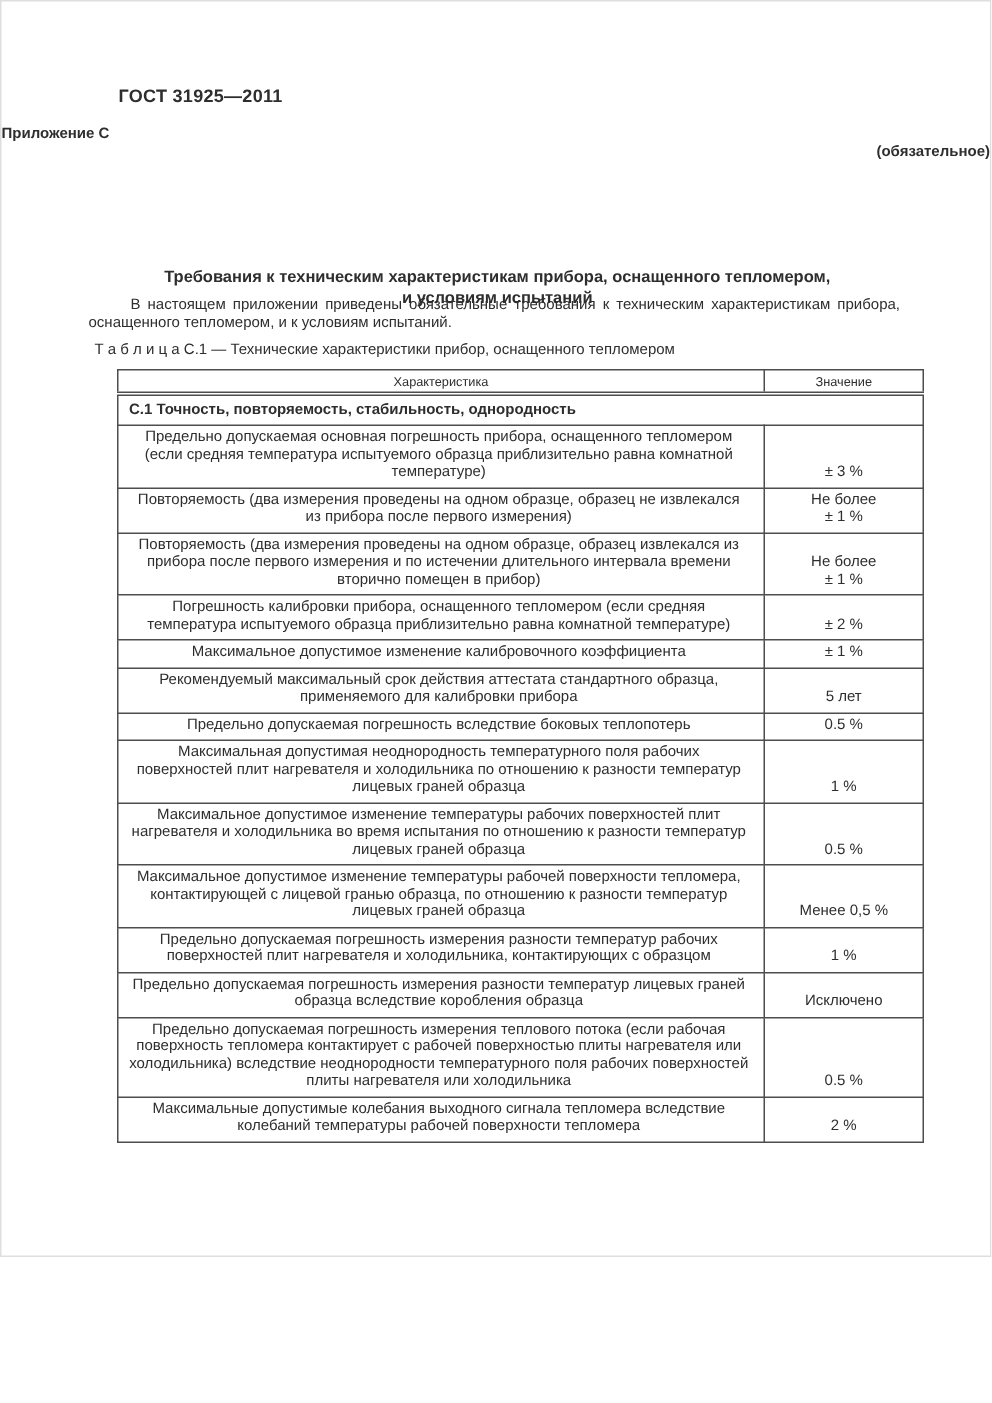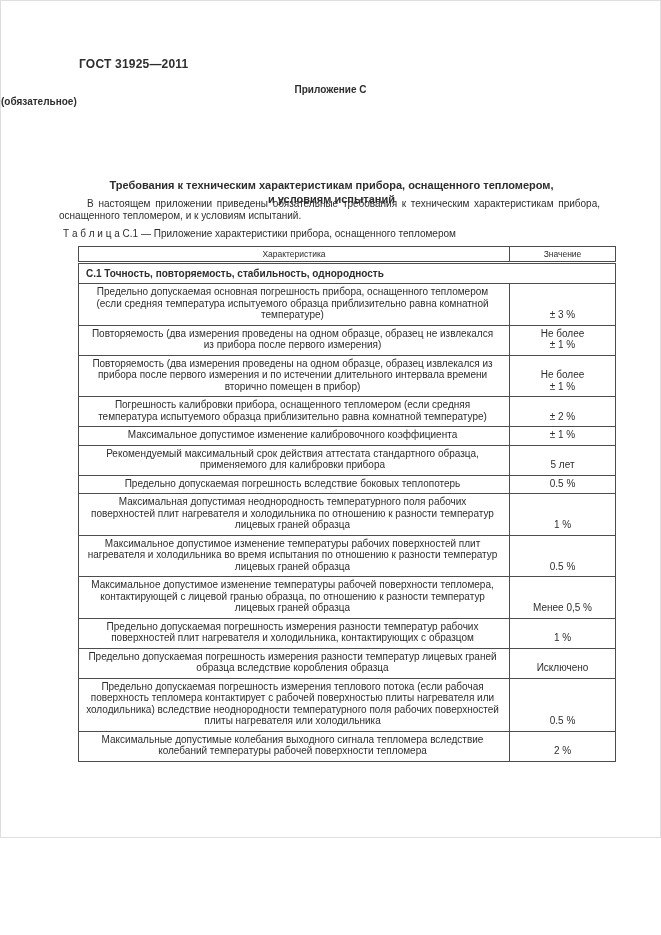--- a/index.html
+++ b/index.html
@@ -12,25 +12,25 @@
     overflow:hidden;
     color:#2e2e2e;
     font-family:"Liberation Sans", sans-serif;
   }
   .doc-ref {
     position:absolute; top:56px; left:78px;
     font-size:12px; font-weight:bold; letter-spacing:0.2px;
   }
   .appendix-label {
     position:absolute; top:83px; left:0; width:100%;
-    text-align:center; font-weight:bold; font-size:10px; line-height:12px;
+    text-align:left; font-weight:bold; font-size:10px; line-height:12px;
   }
   .appendix-kind {
     position:absolute; top:95px; left:0; width:100%;
-    text-align:left; font-weight:bold; font-size:10px; line-height:12px;
+    text-align:right; font-weight:bold; font-size:10px; line-height:12px;
   }
   .main-title {
     position:absolute; top:146px; left:40px; width:581px;
     text-align:center; font-weight:bold; font-size:11px; line-height:14px;
     white-space:pre-line;
     margin-top:31px;
   }
   .intro {
     position:absolute; top:187px; left:58px; width:541px;
     font-size:10px; line-height:12px; text-align:justify; text-indent:28px;
@@ -79,21 +79,21 @@
   <div class="doc-ref">ГОСТ 31925—2011</div>
 
   <div class="appendix-label">Приложение С</div>
   <div class="appendix-kind">(обязательное)</div>
 
   <div class="main-title">Требования к техническим характеристикам прибора, оснащенного тепломером,
 и условиям испытаний</div>
 
   <p class="intro">В настоящем приложении приведены обязательные требования к техническим характеристикам прибора, оснащенного тепломером, и к условиям испытаний.</p>
 
-  <div class="tbl-caption"><span>Т а б л и ц а  С.1</span> <span>—</span> <span>Приложение характеристики прибора, оснащенного тепломером</span></div>
+  <div class="tbl-caption"><span>Т а б л и ц а  С.1</span> <span>—</span> <span>Технические характеристики прибор, оснащенного тепломером</span></div>
 
   <table class="gost">
     <thead>
       <tr>
         <th class="col-char">Характеристика</th>
         <th class="col-val">Значение</th>
       </tr>
     </thead>
     <tbody>
       <tr class="section-row">

